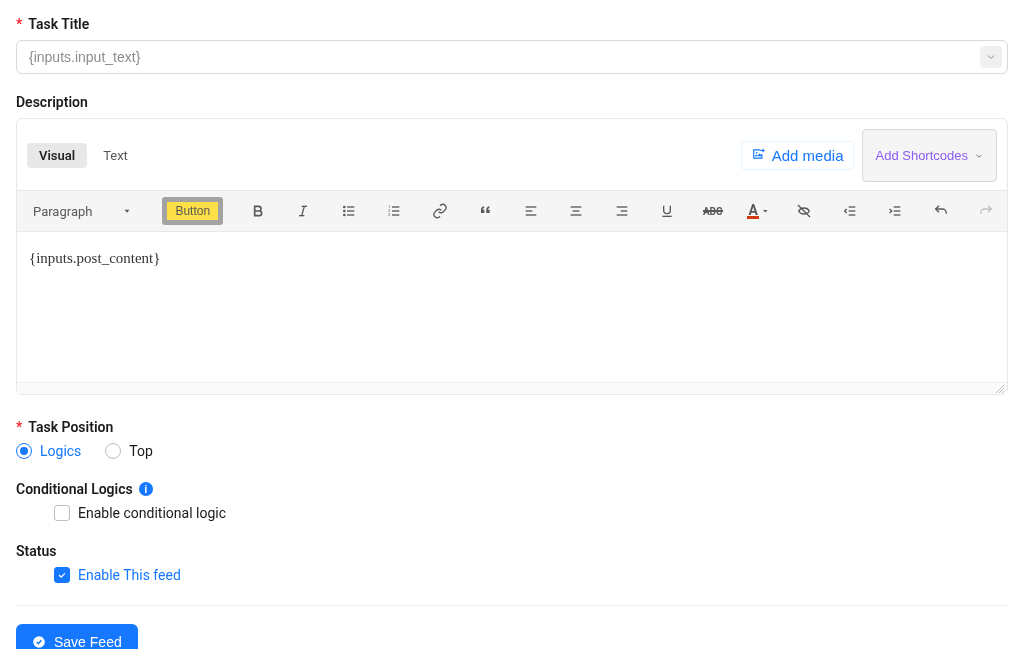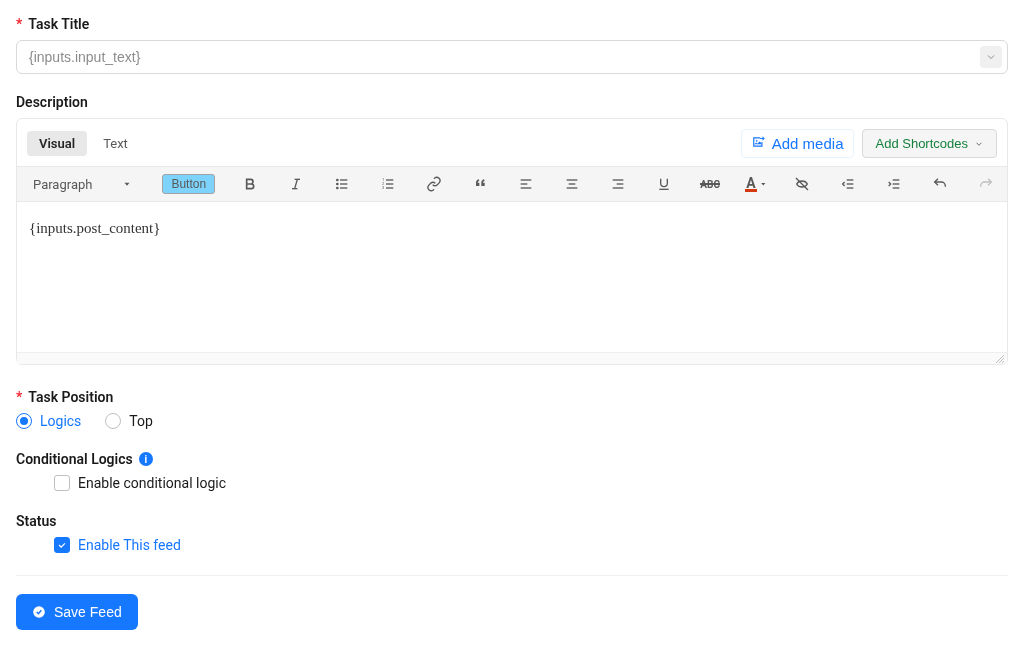--- a/index.html
+++ b/index.html
@@ -78,25 +78,25 @@
   background: #fff;
   border-radius: 4px;
   color: #1677ff;
   font-size: 15px;
   cursor: pointer;
 }
 .add-shortcodes-btn {
   display: flex;
   align-items: center;
   gap: 6px;
-  padding: 6px 12px;
+  padding: 18px 12px;
   border: 1px solid #d9d9d9;
   background: #f5f5f5;
   border-radius: 4px;
-  color: #15803d;
+  color: #8b5cf6;
   font-size: 13px;
   cursor: pointer;
   margin-left: 8px;
 }
 .toolbar {
   display: flex;
   align-items: center;
   gap: 24px;
   padding: 6px 10px;
   background: #f5f5f5;
@@ -107,22 +107,22 @@
   display: flex;
   align-items: center;
   gap: 30px;
   padding: 3px 6px;
   font-size: 13px;
   color: #595959;
   cursor: pointer;
 }
 .button-toolbar-btn {
   padding: 2px 8px;
-  border: 1px solid #a3a3a3;
-  background: #7dd3fc;
+  border: 5px solid #a3a3a3;
+  background: #fde047;
   border-radius: 3px;
   font-size: 12px;
   color: #595959;
   cursor: pointer;
 }
 .tb-icon {
   width: 22px;
   height: 22px;
   display: flex;
   align-items: center;

